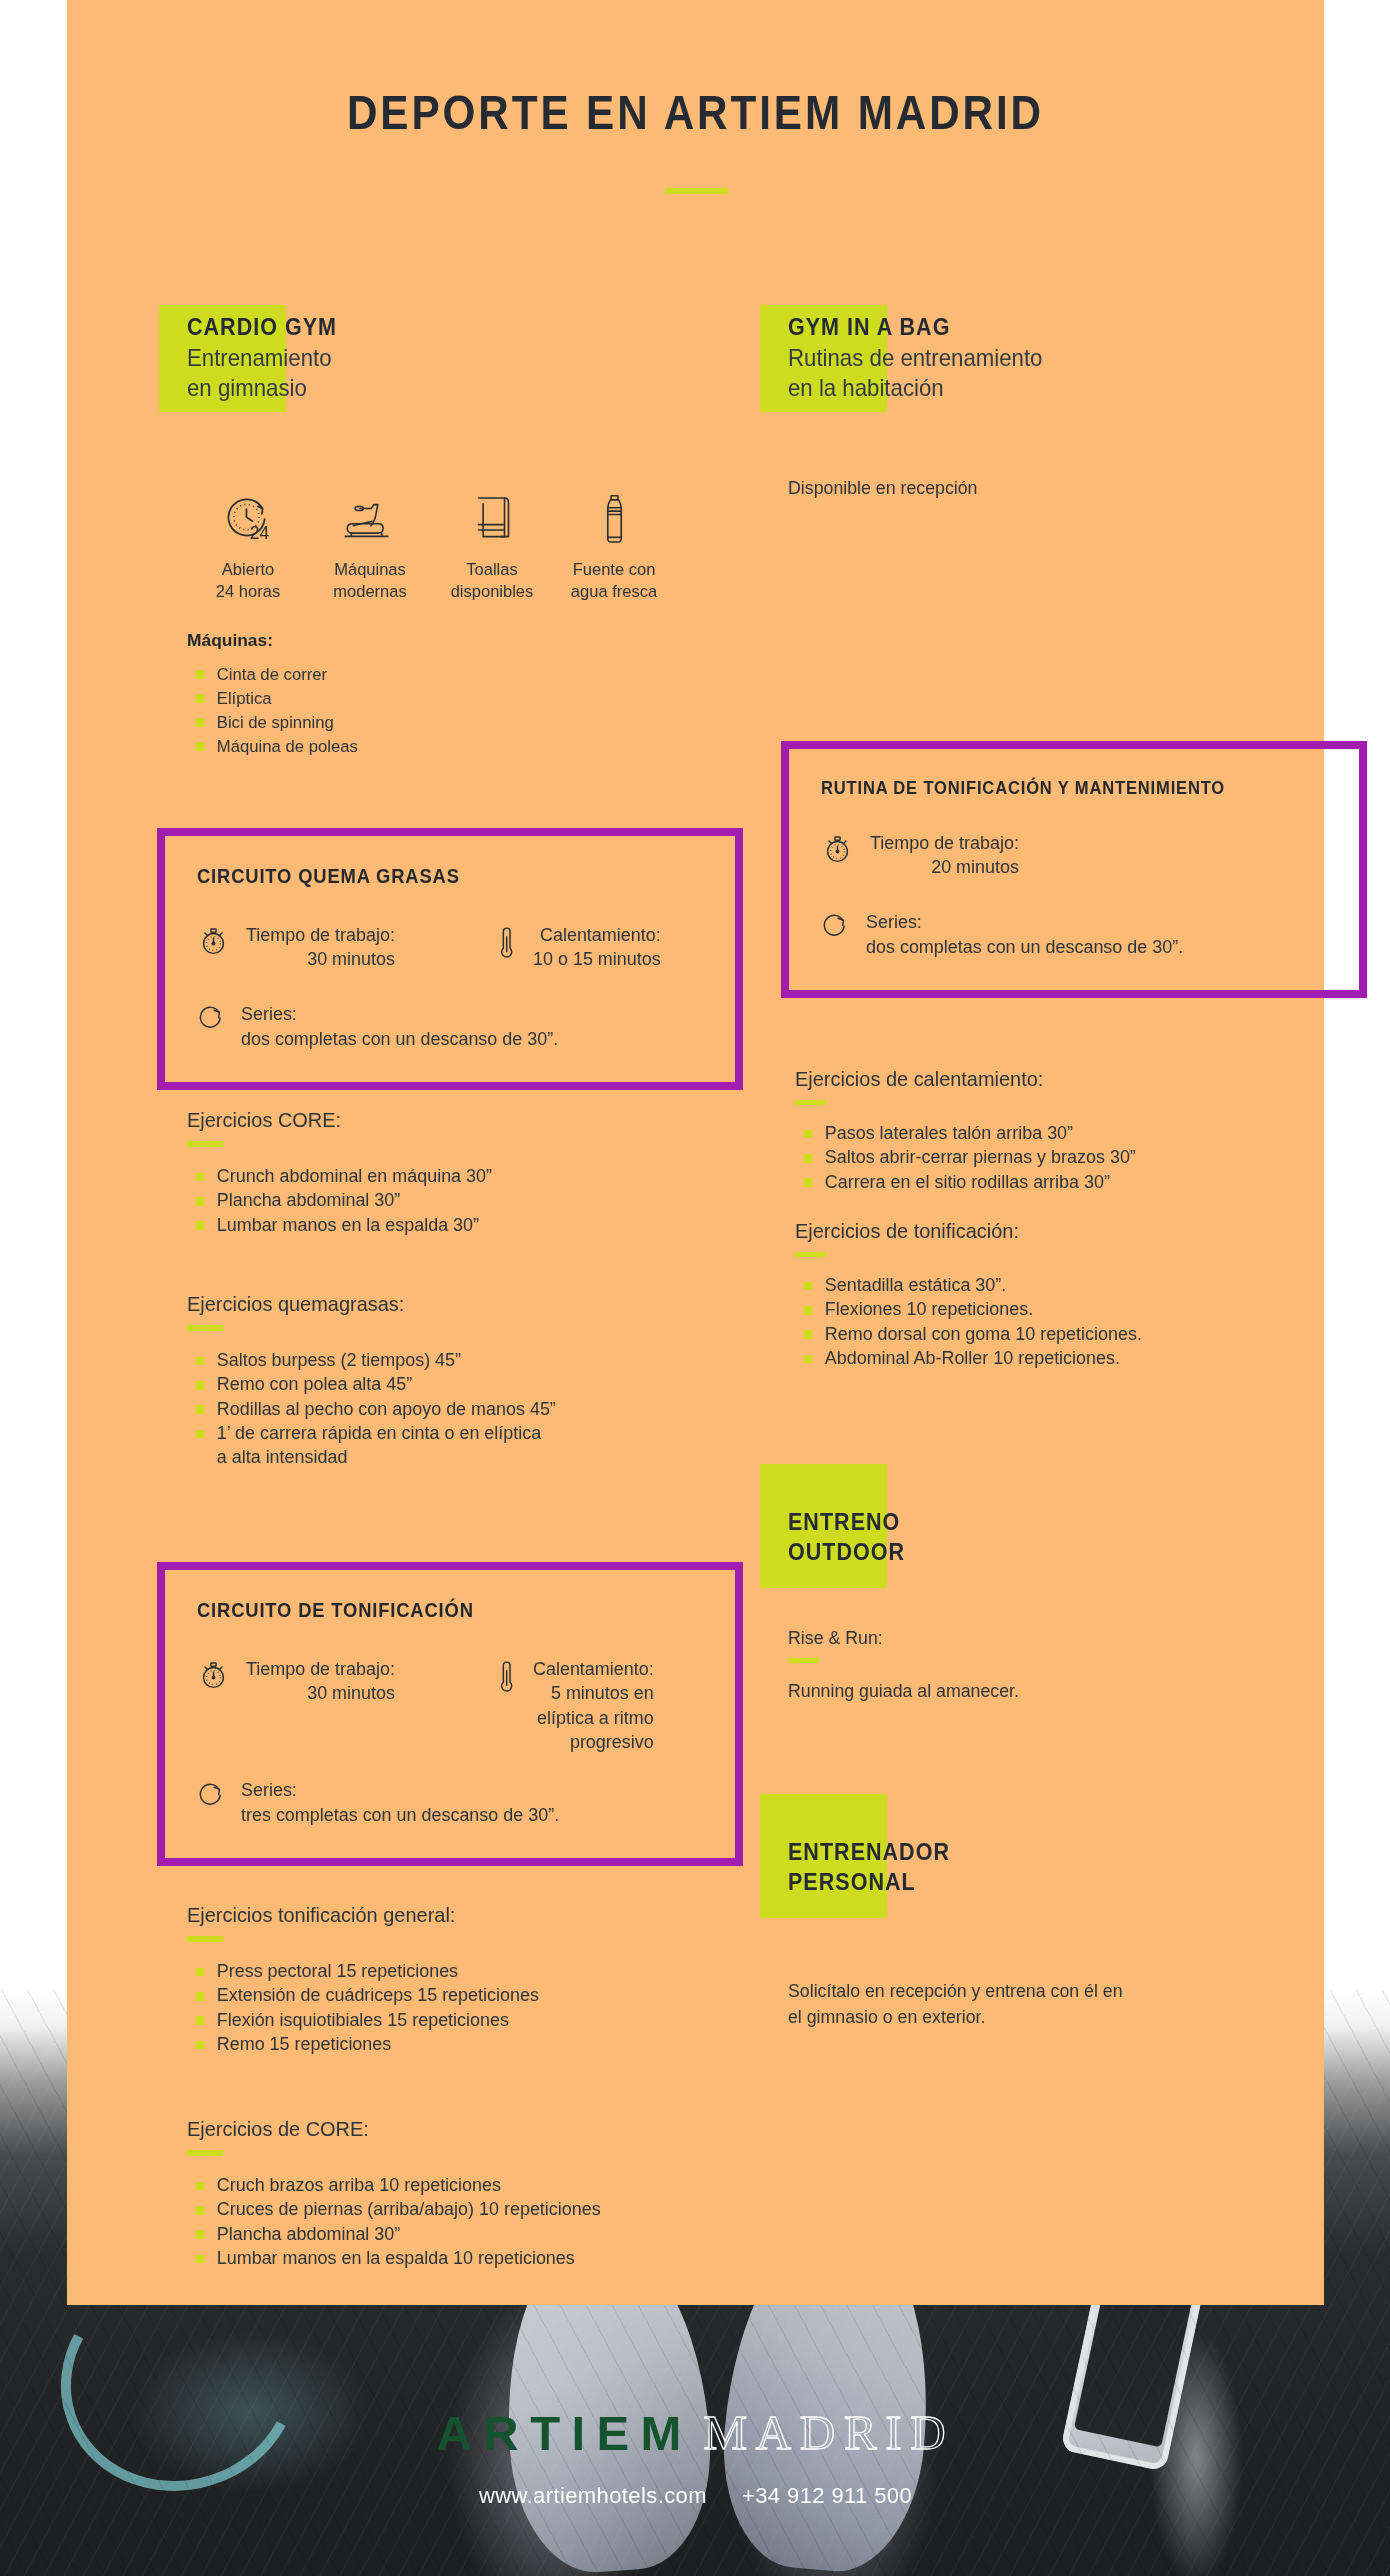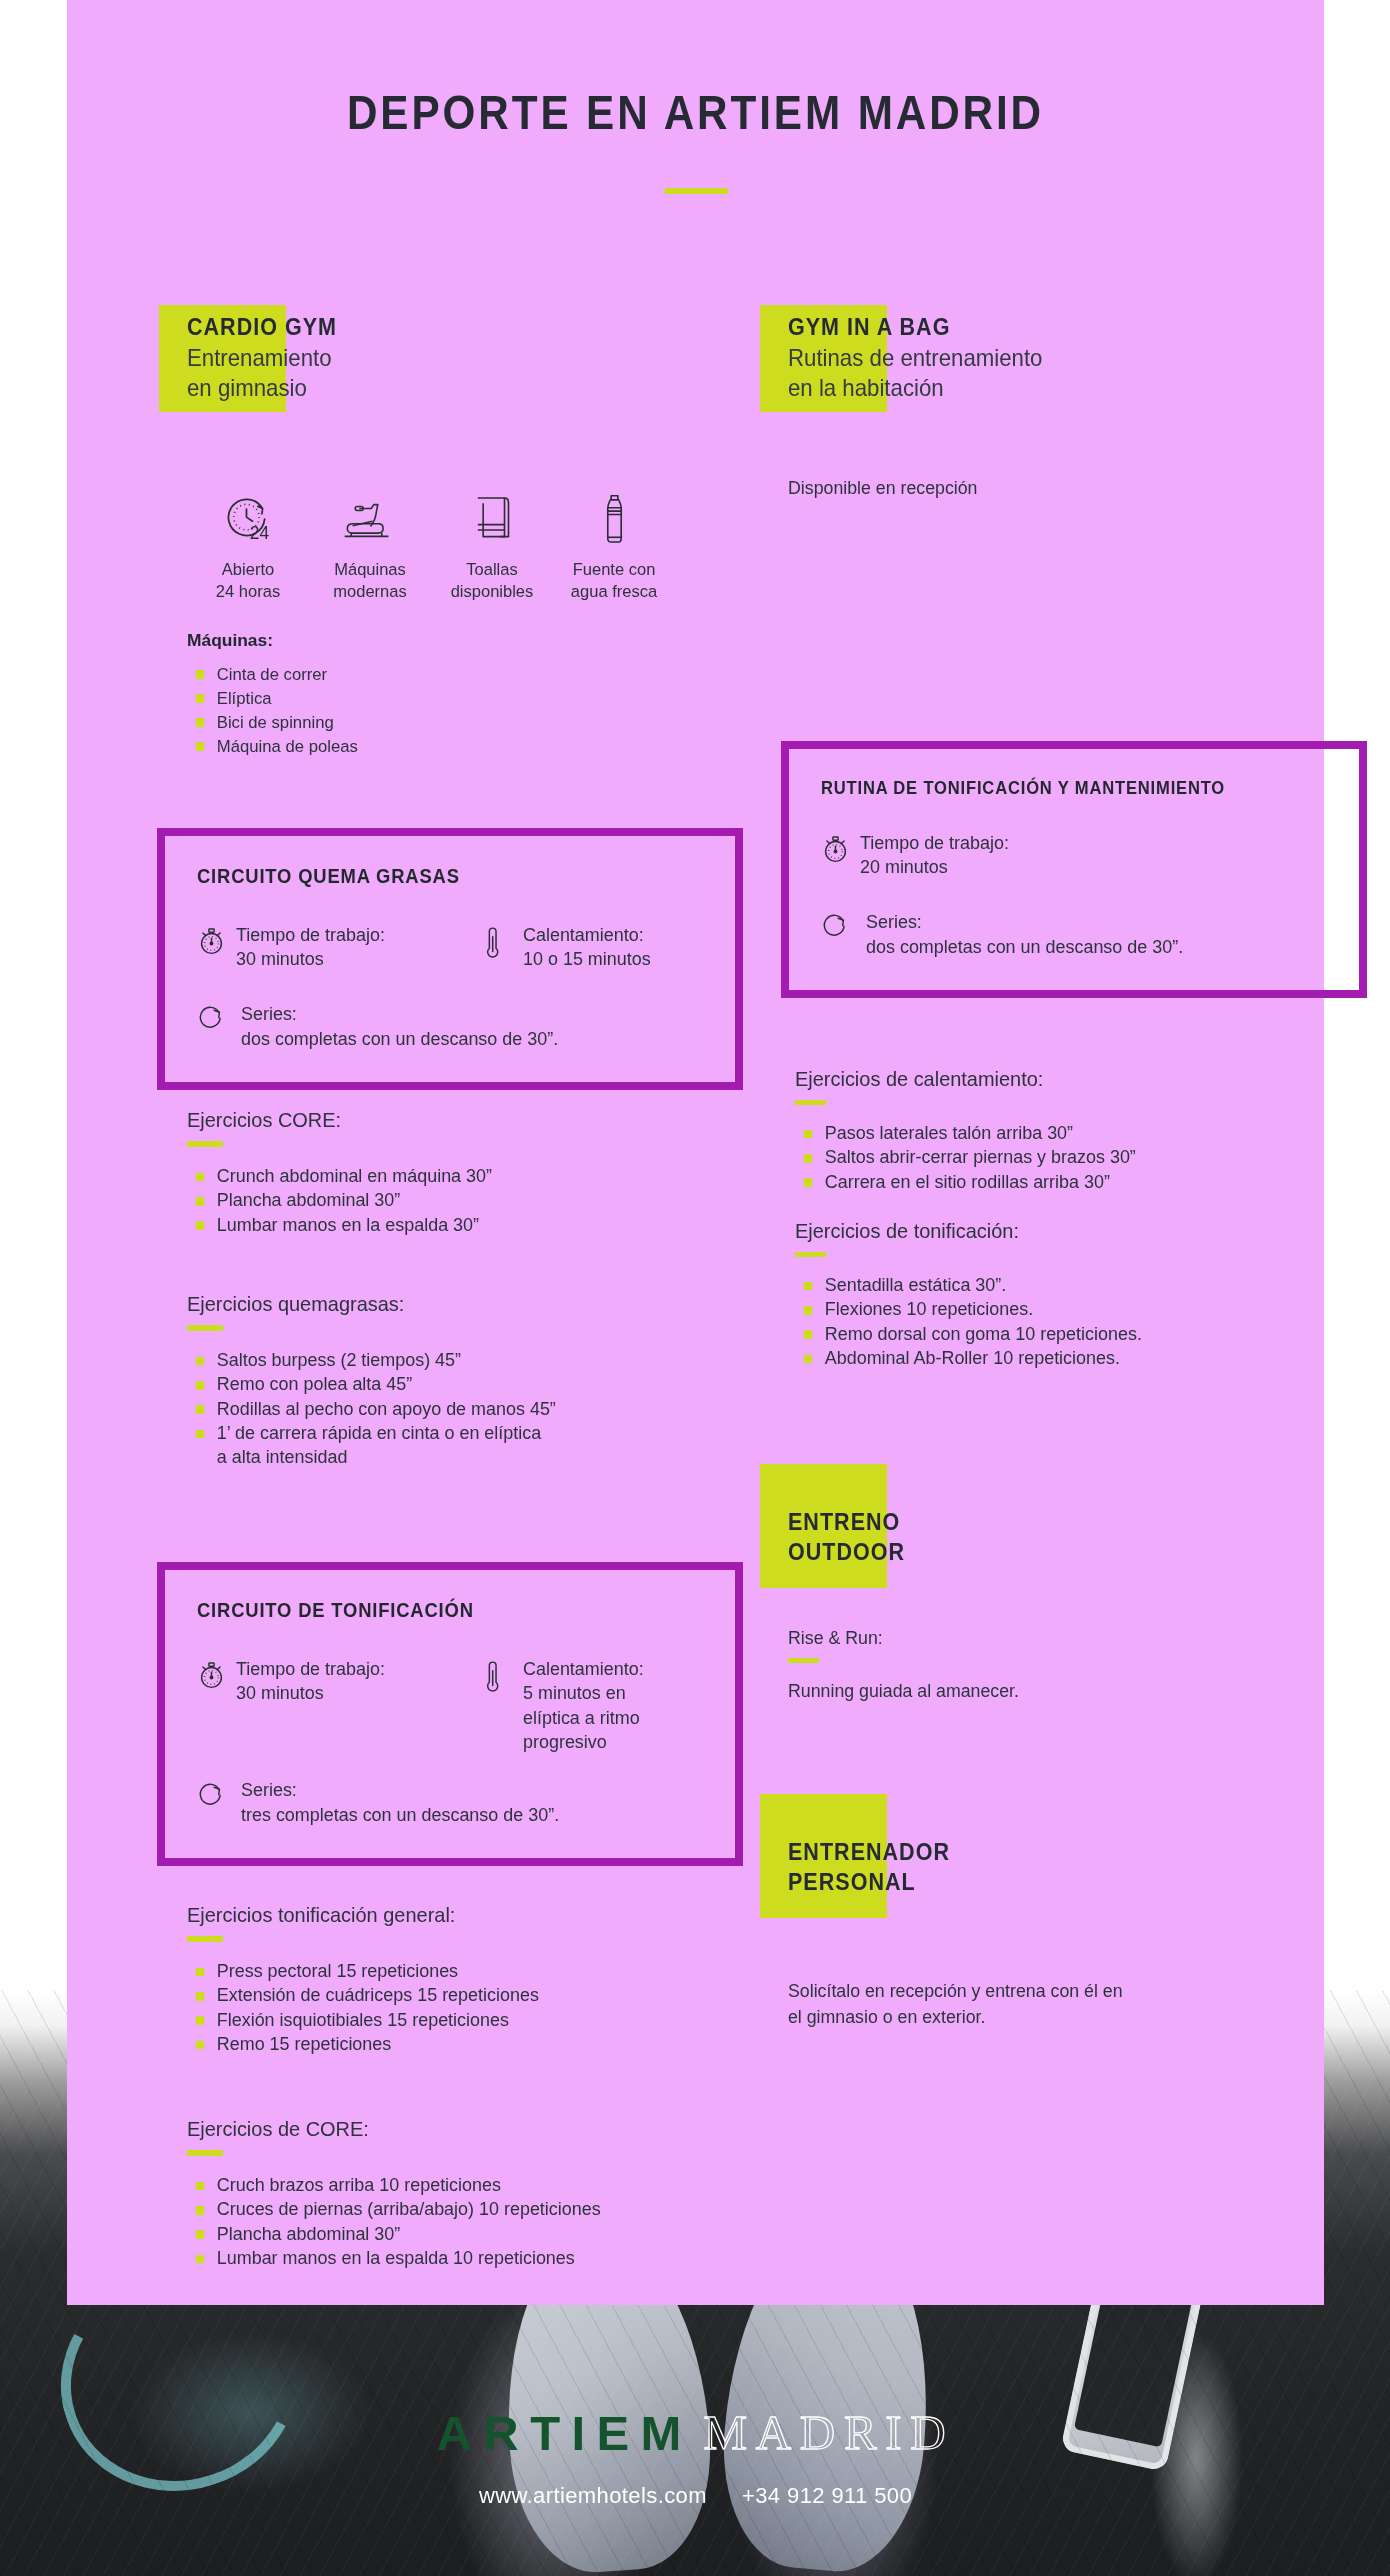--- a/index.html
+++ b/index.html
@@ -37,21 +37,21 @@
     transform:rotate(5deg);opacity:.92;}
   .phone{position:absolute;left:1082px;top:2243px;width:107px;height:220px;border-radius:14.7px;
     background:linear-gradient(155deg,#f4f5f7,#d7dade 60%,#b9bdc4);transform:rotate(12deg);
     box-shadow:inset 0 0 0 6px #eceef1;opacity:.95;}
   .phone:after{content:"";position:absolute;left:9.3px;top:20px;right:9.3px;bottom:23px;border-radius:5.3px;background:#24262a;}
   .cord{position:absolute;left:60px;top:2270px;width:220px;height:200px;border:10.7px solid rgba(120,195,200,.75);
     border-radius:50%;border-right-color:transparent;border-top-color:transparent;transform:rotate(-18deg);}
 
   
   .card{
-    position:absolute;left:67px;top:0;width:1257px;height:2305px;background:#f0abfc;
+    position:absolute;left:67px;top:0;width:1257px;height:2305px;background:#fdba74;
   }
 
   
   .page-title{
     position:absolute;left:0;right:0;top:85px;text-align:center;
     font-size:48px;font-weight:700;letter-spacing:3.3px;color:#262b33;
     font-family:"Liberation Sans", sans-serif;
     transform:scaleX(.88);transform-origin:center;
   }
   .title-rule{
@@ -99,21 +99,21 @@
   ul.blist li{position:relative;padding-left:31px;font-size:18.7px;line-height:1.30;color:#2d333a;
     transform:scaleX(.96);transform-origin:left center;}
   ul.blist li:before{content:"";position:absolute;left:9.3px;top:8.7px;width:8.7px;height:8.7px;background:#cedc20;}
   ul.blist.tight li{font-size:17.4px;line-height:1.38;}
 
   
   .box{border:8px solid #a21caf;padding:29px 27px 31px 32px;box-sizing:border-box;}
   .box-title{font-size:20px;font-weight:700;letter-spacing:0.9px;color:#23282e;
     transform:scaleX(.92);transform-origin:left center;margin-bottom:35px;}
   .metrics{display:flex;}
-  .metric{display:flex;align-items:flex-start;gap:8px;}
+  .metric{display:flex;align-items:flex-start;gap:18px;text-align:right;}
   .metric .mi{flex:0 0 auto;width:31px;padding-top:2.7px;}
   .metric .mt{font-size:18.7px;line-height:1.30;color:#2d333a;white-space:pre-line;
     transform:scaleX(.96);transform-origin:left center;}
   .series-row{display:flex;align-items:flex-start;gap:13.4px;margin-top:29px;}
   .series-row .mi{flex:0 0 auto;width:31px;padding-top:2.7px;}
   .series-row .mt{font-size:18.7px;line-height:1.34;color:#2d333a;white-space:pre-line;
     transform:scaleX(.96);transform-origin:left center;}
 
   
   .brand{position:absolute;left:0;right:0;top:2404px;text-align:center;white-space:nowrap;}

